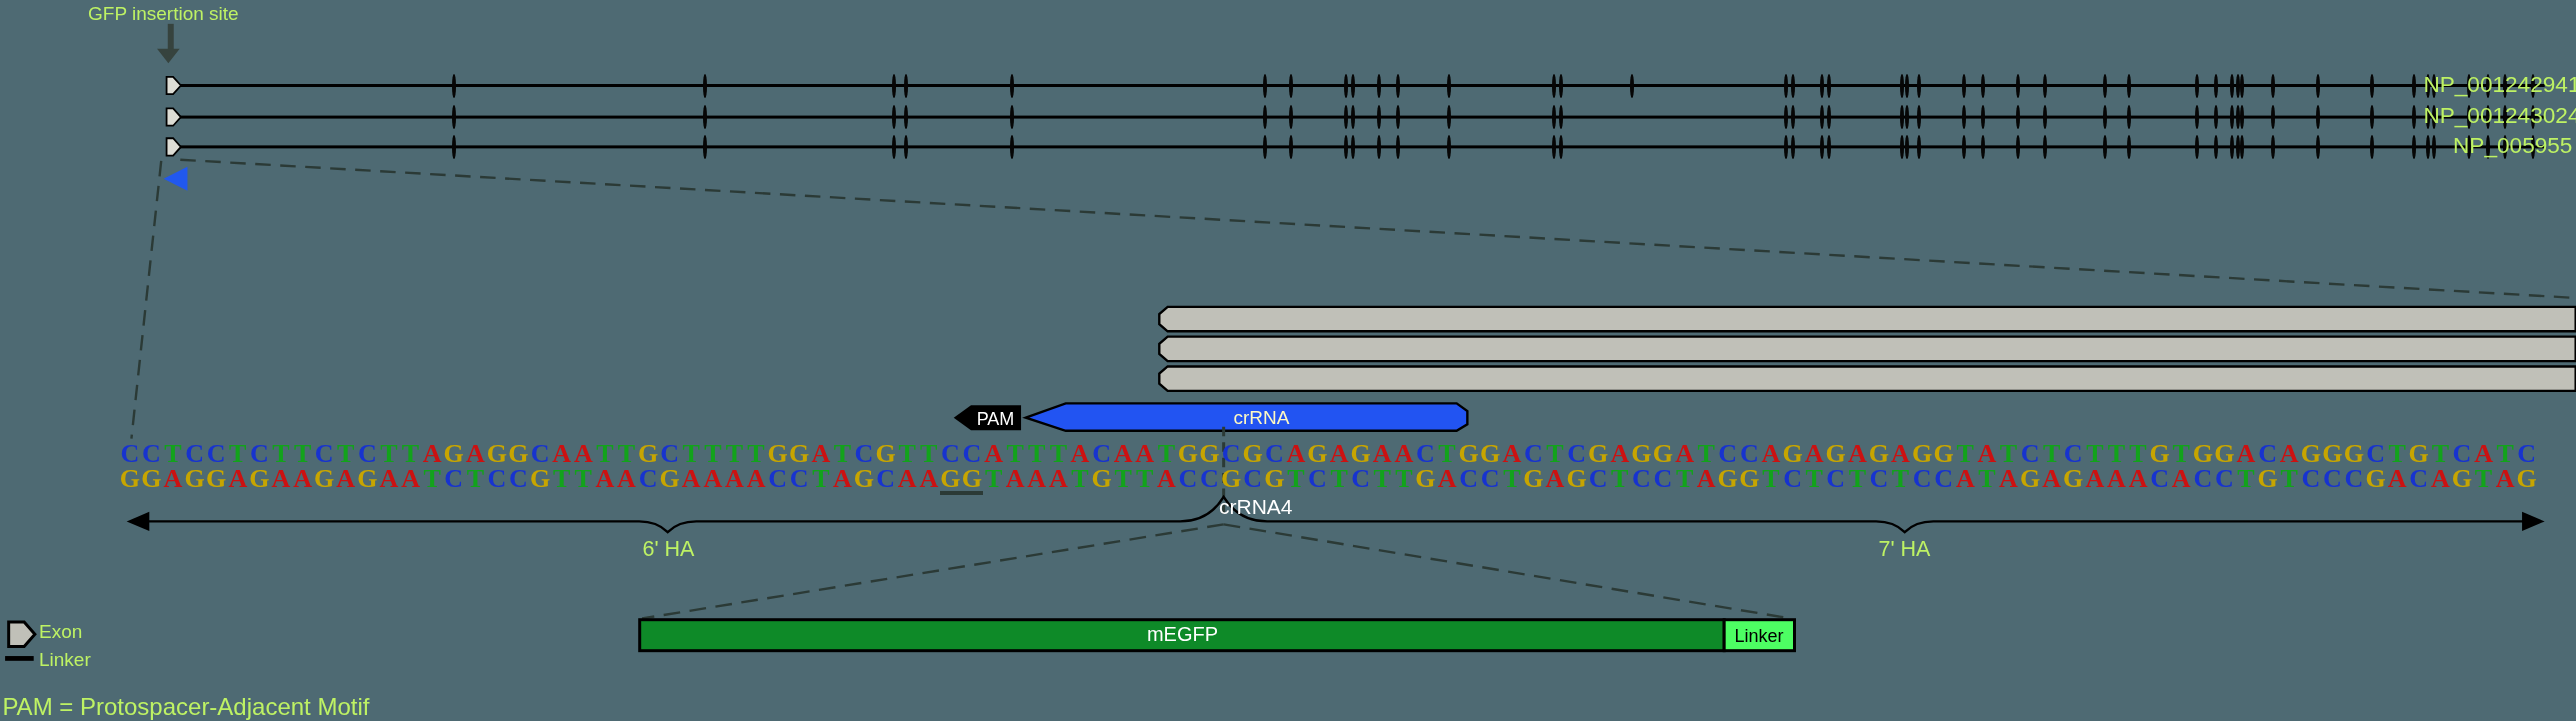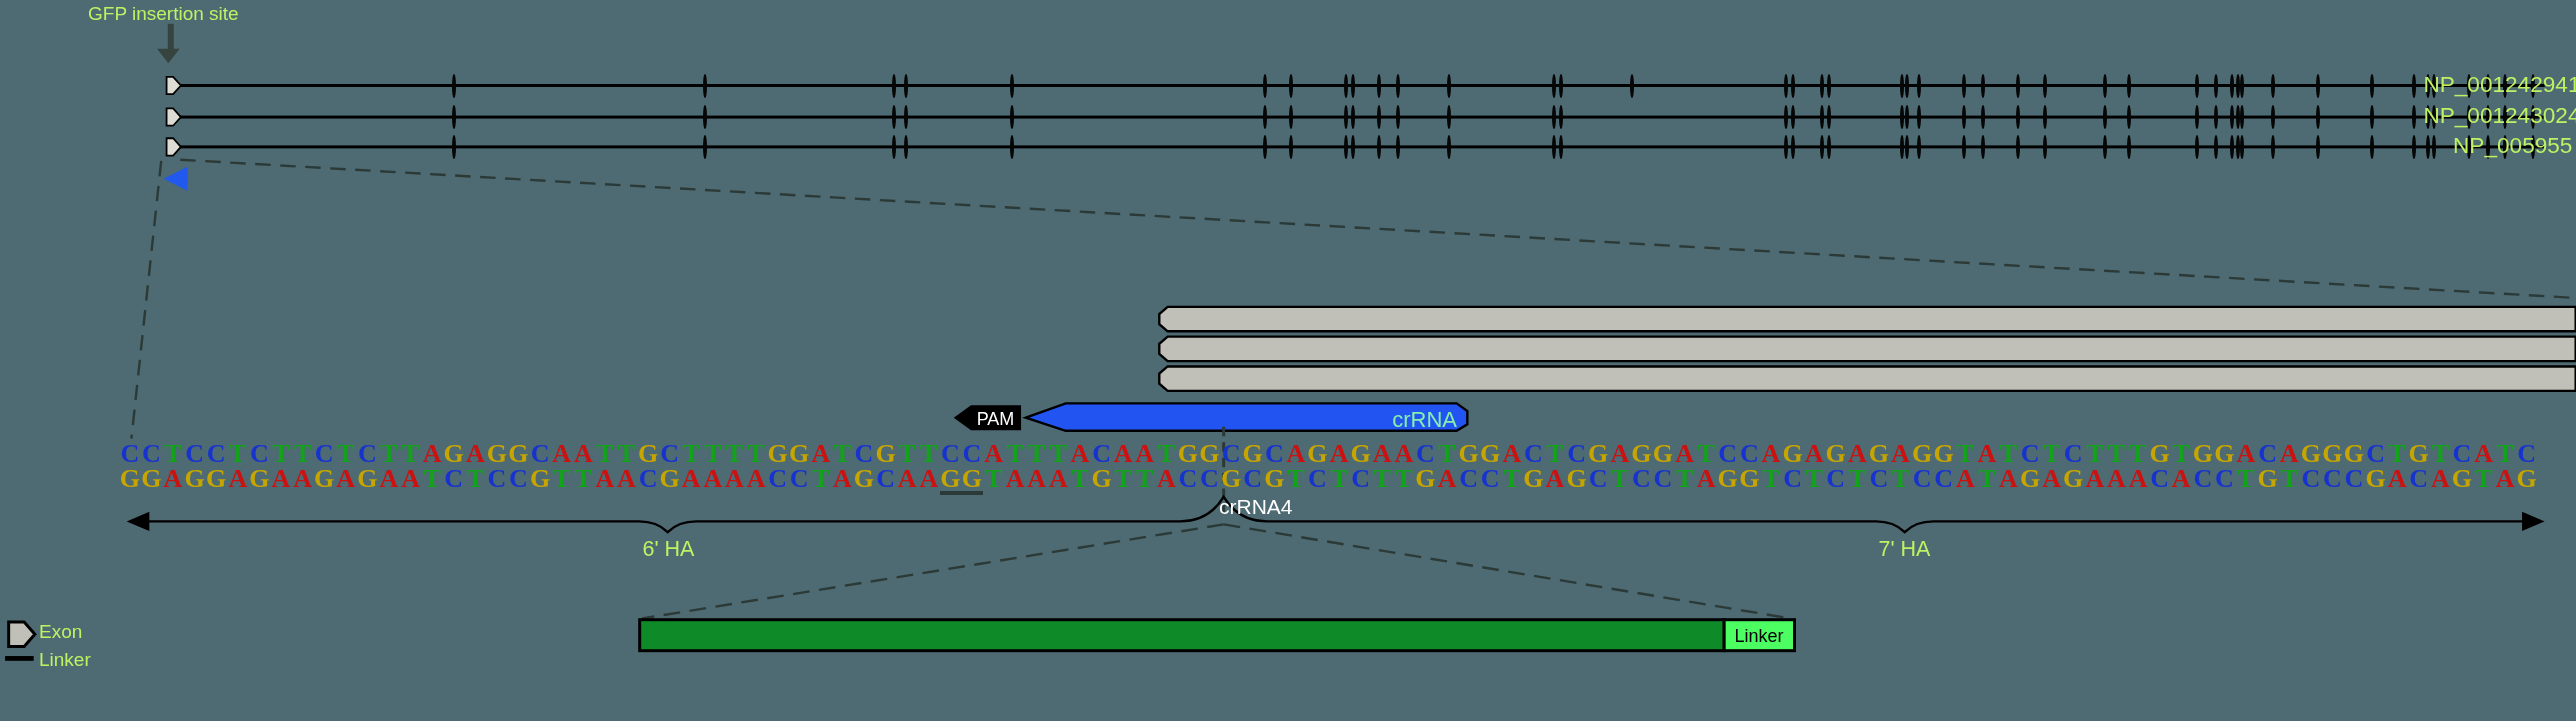--- a/index.html
+++ b/index.html
@@ -5,21 +5,21 @@
   html,body{margin:0;padding:0;background:#3a4a50;}
   .canvas{position:relative;width:2576px;height:721px;background:#4E6A73;overflow:hidden;
           font-family:"Liberation Sans",sans-serif;}
   .abs{position:absolute;}
   svg.overlay{position:absolute;left:0;top:0;}
   .lbl{position:absolute;color:#bef264;white-space:nowrap;}
   .gfp-label{left:88px;top:3px;font-size:19px;}
   .tx{position:absolute;right:3.6px;width:149px;font-size:22.6px;line-height:22.6px;text-align:right;}
   .tx1{top:74px;} .tx2{top:105px;} .tx3{top:135px;}
   .pam-text{left:970px;top:409px;width:51px;text-align:center;font-size:18px;color:#fff;}
-  .crrna-text{left:1066px;top:407px;width:391px;text-align:right;font-size:22px;color:#86efac;}
+  .crrna-text{left:1066px;top:407px;width:391px;text-align:center;font-size:19px;color:#fef9c3;}
   .crrna4-text{left:1219px;top:495px;font-size:21px;color:#fff;}
   .ha5{left:621px;top:537px;width:95px;text-align:center;font-size:21.5px;}
   .ha3{left:1857px;top:537px;width:95px;text-align:center;font-size:21.5px;}
   .megfp-text{left:640px;top:623px;width:1085px;text-align:center;font-size:20px;color:#fff;}
   .linker-text{left:1724px;top:626px;width:70px;text-align:center;font-size:18px;color:#000;}
   .leg-exon{left:39px;top:621px;font-size:19px;}
   .leg-intron{left:39px;top:649px;font-size:19px;}
   .leg-ha{left:2.4px;top:670px;font-size:24px;}
   .leg-pam{left:2.4px;top:693px;font-size:24px;}
   .seq-row{position:absolute;left:119px;white-space:nowrap;
@@ -215,23 +215,25 @@
   <span class="lbl tx tx2">NP_001243024</span>
   <span class="lbl tx tx3">NP_005955</span>
 
   <span class="lbl pam-text">PAM</span>
   <span class="lbl crrna-text">crRNA</span>
   <span class="lbl crrna4-text">crRNA4</span>
 
   <span class="lbl ha5">6' HA</span>
   <span class="lbl ha3">7' HA</span>
 
+  <span class="lbl megfp-text">mEGFP</span>
   <span class="lbl linker-text">Linker</span>
 
   <span class="lbl leg-exon">Exon</span>
   <span class="lbl leg-intron">Linker</span>
+  <span class="lbl leg-pam">PAM = Protospacer-Adjacent Motif</span>
 
   <div id="seq-top" class="seq-row seq-top"><span class="base" style="color: rgb(23, 51, 207);">C</span><span class="base" style="color: rgb(23, 51, 207);">C</span><span class="base" style="color: rgb(18, 163, 27);">T</span><span class="base" style="color: rgb(23, 51, 207);">C</span><span class="base" style="color: rgb(23, 51, 207);">C</span><span class="base" style="color: rgb(18, 163, 27);">T</span><span class="base" style="color: rgb(23, 51, 207);">C</span><span class="base" style="color: rgb(18, 163, 27);">T</span><span class="base" style="color: rgb(18, 163, 27);">T</span><span class="base" style="color: rgb(23, 51, 207);">C</span><span class="base" style="color: rgb(18, 163, 27);">T</span><span class="base" style="color: rgb(23, 51, 207);">C</span><span class="base" style="color: rgb(18, 163, 27);">T</span><span class="base" style="color: rgb(18, 163, 27);">T</span><span class="base" style="color: rgb(204, 17, 17);">A</span><span class="base" style="color: rgb(199, 165, 0);">G</span><span class="base" style="color: rgb(204, 17, 17);">A</span><span class="base" style="color: rgb(199, 165, 0);">G</span><span class="base" style="color: rgb(199, 165, 0);">G</span><span class="base" style="color: rgb(23, 51, 207);">C</span><span class="base" style="color: rgb(204, 17, 17);">A</span><span class="base" style="color: rgb(204, 17, 17);">A</span><span class="base" style="color: rgb(18, 163, 27);">T</span><span class="base" style="color: rgb(18, 163, 27);">T</span><span class="base" style="color: rgb(199, 165, 0);">G</span><span class="base" style="color: rgb(23, 51, 207);">C</span><span class="base" style="color: rgb(18, 163, 27);">T</span><span class="base" style="color: rgb(18, 163, 27);">T</span><span class="base" style="color: rgb(18, 163, 27);">T</span><span class="base" style="color: rgb(18, 163, 27);">T</span><span class="base" style="color: rgb(199, 165, 0);">G</span><span class="base" style="color: rgb(199, 165, 0);">G</span><span class="base" style="color: rgb(204, 17, 17);">A</span><span class="base" style="color: rgb(18, 163, 27);">T</span><span class="base" style="color: rgb(23, 51, 207);">C</span><span class="base" style="color: rgb(199, 165, 0);">G</span><span class="base" style="color: rgb(18, 163, 27);">T</span><span class="base" style="color: rgb(18, 163, 27);">T</span><span class="base" style="color: rgb(23, 51, 207);">C</span><span class="base" style="color: rgb(23, 51, 207);">C</span><span class="base" style="color: rgb(204, 17, 17);">A</span><span class="base" style="color: rgb(18, 163, 27);">T</span><span class="base" style="color: rgb(18, 163, 27);">T</span><span class="base" style="color: rgb(18, 163, 27);">T</span><span class="base" style="color: rgb(204, 17, 17);">A</span><span class="base" style="color: rgb(23, 51, 207);">C</span><span class="base" style="color: rgb(204, 17, 17);">A</span><span class="base" style="color: rgb(204, 17, 17);">A</span><span class="base" style="color: rgb(18, 163, 27);">T</span><span class="base" style="color: rgb(199, 165, 0);">G</span><span class="base" style="color: rgb(199, 165, 0);">G</span><span class="base" style="color: rgb(23, 51, 207);">C</span><span class="base" style="color: rgb(199, 165, 0);">G</span><span class="base" style="color: rgb(23, 51, 207);">C</span><span class="base" style="color: rgb(204, 17, 17);">A</span><span class="base" style="color: rgb(199, 165, 0);">G</span><span class="base" style="color: rgb(204, 17, 17);">A</span><span class="base" style="color: rgb(199, 165, 0);">G</span><span class="base" style="color: rgb(204, 17, 17);">A</span><span class="base" style="color: rgb(204, 17, 17);">A</span><span class="base" style="color: rgb(23, 51, 207);">C</span><span class="base" style="color: rgb(18, 163, 27);">T</span><span class="base" style="color: rgb(199, 165, 0);">G</span><span class="base" style="color: rgb(199, 165, 0);">G</span><span class="base" style="color: rgb(204, 17, 17);">A</span><span class="base" style="color: rgb(23, 51, 207);">C</span><span class="base" style="color: rgb(18, 163, 27);">T</span><span class="base" style="color: rgb(23, 51, 207);">C</span><span class="base" style="color: rgb(199, 165, 0);">G</span><span class="base" style="color: rgb(204, 17, 17);">A</span><span class="base" style="color: rgb(199, 165, 0);">G</span><span class="base" style="color: rgb(199, 165, 0);">G</span><span class="base" style="color: rgb(204, 17, 17);">A</span><span class="base" style="color: rgb(18, 163, 27);">T</span><span class="base" style="color: rgb(23, 51, 207);">C</span><span class="base" style="color: rgb(23, 51, 207);">C</span><span class="base" style="color: rgb(204, 17, 17);">A</span><span class="base" style="color: rgb(199, 165, 0);">G</span><span class="base" style="color: rgb(204, 17, 17);">A</span><span class="base" style="color: rgb(199, 165, 0);">G</span><span class="base" style="color: rgb(204, 17, 17);">A</span><span class="base" style="color: rgb(199, 165, 0);">G</span><span class="base" style="color: rgb(204, 17, 17);">A</span><span class="base" style="color: rgb(199, 165, 0);">G</span><span class="base" style="color: rgb(199, 165, 0);">G</span><span class="base" style="color: rgb(18, 163, 27);">T</span><span class="base" style="color: rgb(204, 17, 17);">A</span><span class="base" style="color: rgb(18, 163, 27);">T</span><span class="base" style="color: rgb(23, 51, 207);">C</span><span class="base" style="color: rgb(18, 163, 27);">T</span><span class="base" style="color: rgb(23, 51, 207);">C</span><span class="base" style="color: rgb(18, 163, 27);">T</span><span class="base" style="color: rgb(18, 163, 27);">T</span><span class="base" style="color: rgb(18, 163, 27);">T</span><span class="base" style="color: rgb(199, 165, 0);">G</span><span class="base" style="color: rgb(18, 163, 27);">T</span><span class="base" style="color: rgb(199, 165, 0);">G</span><span class="base" style="color: rgb(199, 165, 0);">G</span><span class="base" style="color: rgb(204, 17, 17);">A</span><span class="base" style="color: rgb(23, 51, 207);">C</span><span class="base" style="color: rgb(204, 17, 17);">A</span><span class="base" style="color: rgb(199, 165, 0);">G</span><span class="base" style="color: rgb(199, 165, 0);">G</span><span class="base" style="color: rgb(199, 165, 0);">G</span><span class="base" style="color: rgb(23, 51, 207);">C</span><span class="base" style="color: rgb(18, 163, 27);">T</span><span class="base" style="color: rgb(199, 165, 0);">G</span><span class="base" style="color: rgb(18, 163, 27);">T</span><span class="base" style="color: rgb(23, 51, 207);">C</span><span class="base" style="color: rgb(204, 17, 17);">A</span><span class="base" style="color: rgb(18, 163, 27);">T</span><span class="base" style="color: rgb(23, 51, 207);">C</span></div>
   <div id="seq-bottom" class="seq-row seq-bottom"><span class="base" style="color: rgb(199, 165, 0);">G</span><span class="base" style="color: rgb(199, 165, 0);">G</span><span class="base" style="color: rgb(204, 17, 17);">A</span><span class="base" style="color: rgb(199, 165, 0);">G</span><span class="base" style="color: rgb(199, 165, 0);">G</span><span class="base" style="color: rgb(204, 17, 17);">A</span><span class="base" style="color: rgb(199, 165, 0);">G</span><span class="base" style="color: rgb(204, 17, 17);">A</span><span class="base" style="color: rgb(204, 17, 17);">A</span><span class="base" style="color: rgb(199, 165, 0);">G</span><span class="base" style="color: rgb(204, 17, 17);">A</span><span class="base" style="color: rgb(199, 165, 0);">G</span><span class="base" style="color: rgb(204, 17, 17);">A</span><span class="base" style="color: rgb(204, 17, 17);">A</span><span class="base" style="color: rgb(18, 163, 27);">T</span><span class="base" style="color: rgb(23, 51, 207);">C</span><span class="base" style="color: rgb(18, 163, 27);">T</span><span class="base" style="color: rgb(23, 51, 207);">C</span><span class="base" style="color: rgb(23, 51, 207);">C</span><span class="base" style="color: rgb(199, 165, 0);">G</span><span class="base" style="color: rgb(18, 163, 27);">T</span><span class="base" style="color: rgb(18, 163, 27);">T</span><span class="base" style="color: rgb(204, 17, 17);">A</span><span class="base" style="color: rgb(204, 17, 17);">A</span><span class="base" style="color: rgb(23, 51, 207);">C</span><span class="base" style="color: rgb(199, 165, 0);">G</span><span class="base" style="color: rgb(204, 17, 17);">A</span><span class="base" style="color: rgb(204, 17, 17);">A</span><span class="base" style="color: rgb(204, 17, 17);">A</span><span class="base" style="color: rgb(204, 17, 17);">A</span><span class="base" style="color: rgb(23, 51, 207);">C</span><span class="base" style="color: rgb(23, 51, 207);">C</span><span class="base" style="color: rgb(18, 163, 27);">T</span><span class="base" style="color: rgb(204, 17, 17);">A</span><span class="base" style="color: rgb(199, 165, 0);">G</span><span class="base" style="color: rgb(23, 51, 207);">C</span><span class="base" style="color: rgb(204, 17, 17);">A</span><span class="base" style="color: rgb(204, 17, 17);">A</span><span class="base" style="color: rgb(199, 165, 0);">G</span><span class="base" style="color: rgb(199, 165, 0);">G</span><span class="base" style="color: rgb(18, 163, 27);">T</span><span class="base" style="color: rgb(204, 17, 17);">A</span><span class="base" style="color: rgb(204, 17, 17);">A</span><span class="base" style="color: rgb(204, 17, 17);">A</span><span class="base" style="color: rgb(18, 163, 27);">T</span><span class="base" style="color: rgb(199, 165, 0);">G</span><span class="base" style="color: rgb(18, 163, 27);">T</span><span class="base" style="color: rgb(18, 163, 27);">T</span><span class="base" style="color: rgb(204, 17, 17);">A</span><span class="base" style="color: rgb(23, 51, 207);">C</span><span class="base" style="color: rgb(23, 51, 207);">C</span><span class="base" style="color: rgb(199, 165, 0);">G</span><span class="base" style="color: rgb(23, 51, 207);">C</span><span class="base" style="color: rgb(199, 165, 0);">G</span><span class="base" style="color: rgb(18, 163, 27);">T</span><span class="base" style="color: rgb(23, 51, 207);">C</span><span class="base" style="color: rgb(18, 163, 27);">T</span><span class="base" style="color: rgb(23, 51, 207);">C</span><span class="base" style="color: rgb(18, 163, 27);">T</span><span class="base" style="color: rgb(18, 163, 27);">T</span><span class="base" style="color: rgb(199, 165, 0);">G</span><span class="base" style="color: rgb(204, 17, 17);">A</span><span class="base" style="color: rgb(23, 51, 207);">C</span><span class="base" style="color: rgb(23, 51, 207);">C</span><span class="base" style="color: rgb(18, 163, 27);">T</span><span class="base" style="color: rgb(199, 165, 0);">G</span><span class="base" style="color: rgb(204, 17, 17);">A</span><span class="base" style="color: rgb(199, 165, 0);">G</span><span class="base" style="color: rgb(23, 51, 207);">C</span><span class="base" style="color: rgb(18, 163, 27);">T</span><span class="base" style="color: rgb(23, 51, 207);">C</span><span class="base" style="color: rgb(23, 51, 207);">C</span><span class="base" style="color: rgb(18, 163, 27);">T</span><span class="base" style="color: rgb(204, 17, 17);">A</span><span class="base" style="color: rgb(199, 165, 0);">G</span><span class="base" style="color: rgb(199, 165, 0);">G</span><span class="base" style="color: rgb(18, 163, 27);">T</span><span class="base" style="color: rgb(23, 51, 207);">C</span><span class="base" style="color: rgb(18, 163, 27);">T</span><span class="base" style="color: rgb(23, 51, 207);">C</span><span class="base" style="color: rgb(18, 163, 27);">T</span><span class="base" style="color: rgb(23, 51, 207);">C</span><span class="base" style="color: rgb(18, 163, 27);">T</span><span class="base" style="color: rgb(23, 51, 207);">C</span><span class="base" style="color: rgb(23, 51, 207);">C</span><span class="base" style="color: rgb(204, 17, 17);">A</span><span class="base" style="color: rgb(18, 163, 27);">T</span><span class="base" style="color: rgb(204, 17, 17);">A</span><span class="base" style="color: rgb(199, 165, 0);">G</span><span class="base" style="color: rgb(204, 17, 17);">A</span><span class="base" style="color: rgb(199, 165, 0);">G</span><span class="base" style="color: rgb(204, 17, 17);">A</span><span class="base" style="color: rgb(204, 17, 17);">A</span><span class="base" style="color: rgb(204, 17, 17);">A</span><span class="base" style="color: rgb(23, 51, 207);">C</span><span class="base" style="color: rgb(204, 17, 17);">A</span><span class="base" style="color: rgb(23, 51, 207);">C</span><span class="base" style="color: rgb(23, 51, 207);">C</span><span class="base" style="color: rgb(18, 163, 27);">T</span><span class="base" style="color: rgb(199, 165, 0);">G</span><span class="base" style="color: rgb(18, 163, 27);">T</span><span class="base" style="color: rgb(23, 51, 207);">C</span><span class="base" style="color: rgb(23, 51, 207);">C</span><span class="base" style="color: rgb(23, 51, 207);">C</span><span class="base" style="color: rgb(199, 165, 0);">G</span><span class="base" style="color: rgb(204, 17, 17);">A</span><span class="base" style="color: rgb(23, 51, 207);">C</span><span class="base" style="color: rgb(204, 17, 17);">A</span><span class="base" style="color: rgb(199, 165, 0);">G</span><span class="base" style="color: rgb(18, 163, 27);">T</span><span class="base" style="color: rgb(204, 17, 17);">A</span><span class="base" style="color: rgb(199, 165, 0);">G</span></div>
   <div id="pam-underline" style="left: 940px; width: 43px;"></div>
 
 </div>
 
 
 </body></html>

